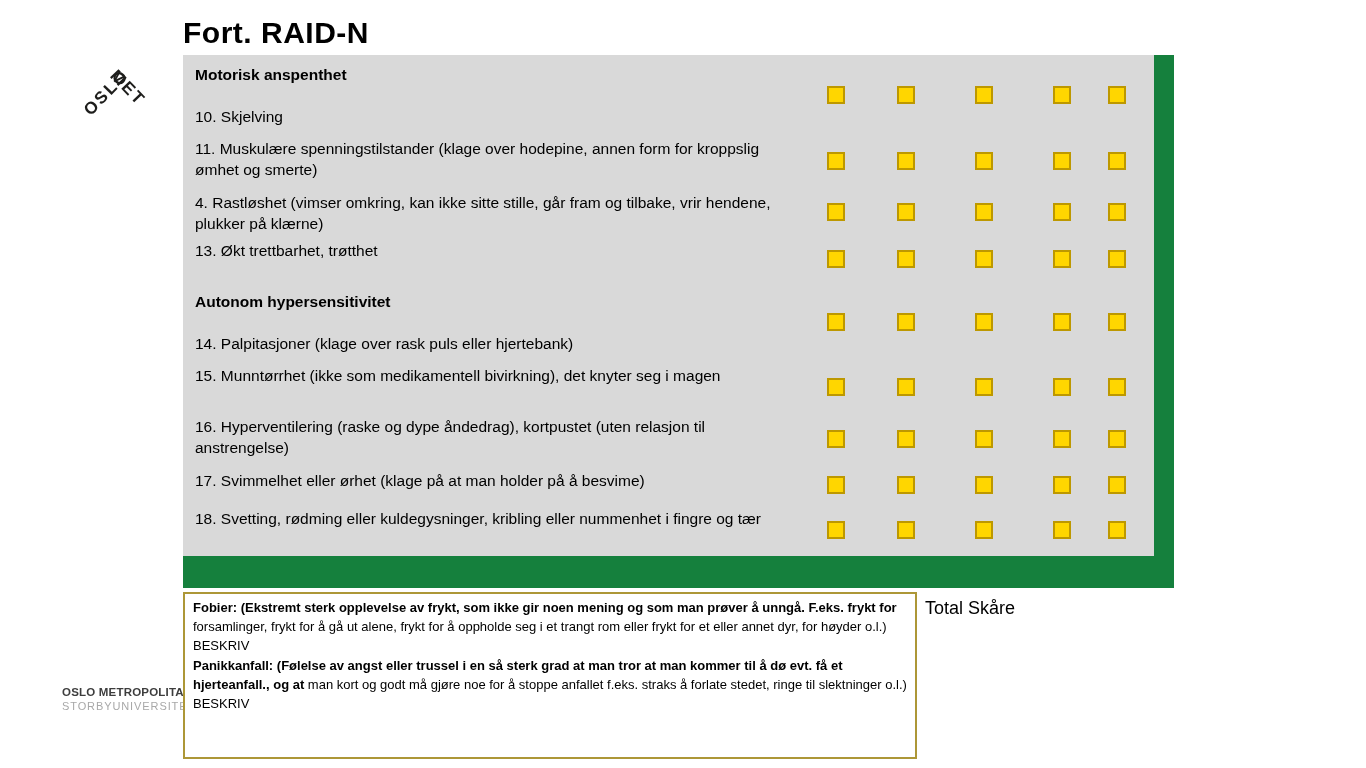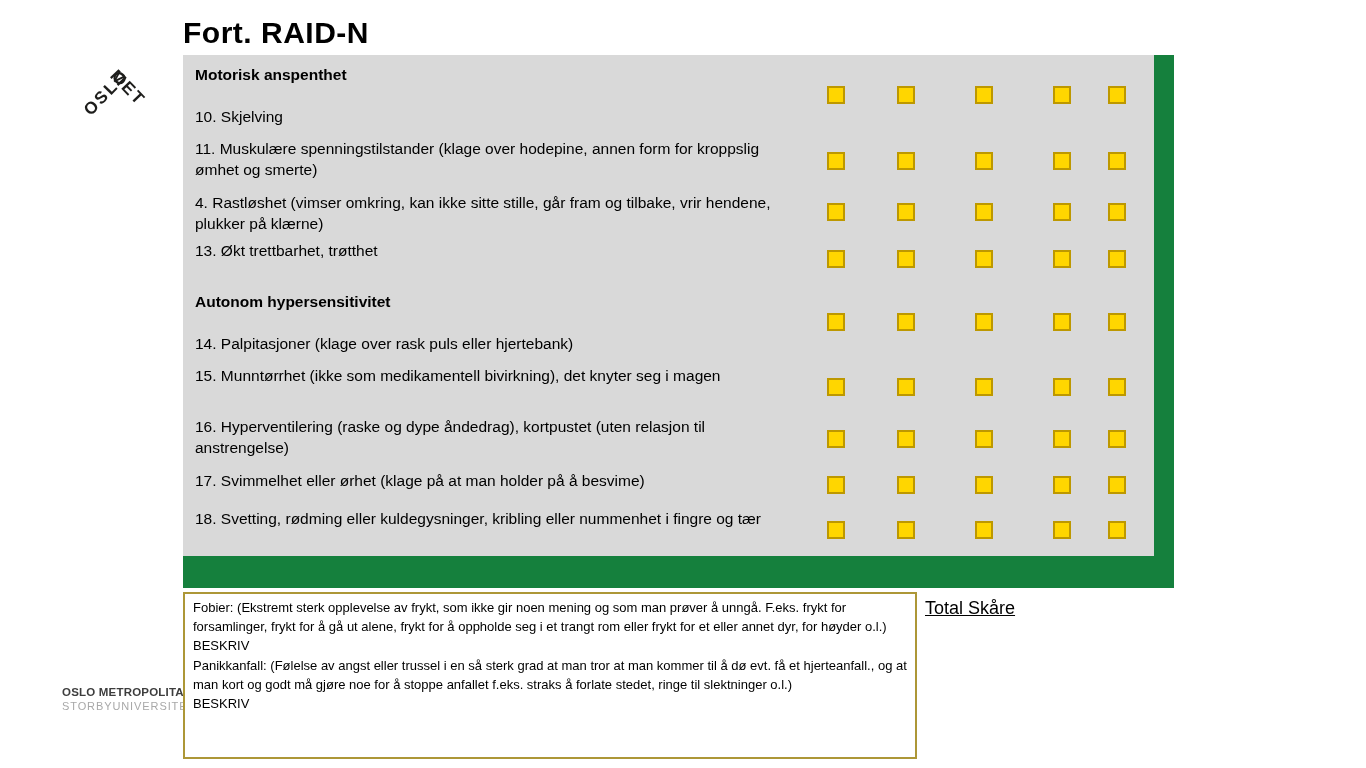--- a/index.html
+++ b/index.html
@@ -61,25 +61,25 @@
   }
   .ccell.c5 .cb { transform:translateX(-6px); }
 
   
   .fbox {
     position:absolute; left:183px; top:592px; width:734px; height:167px;
     border:2px solid #ad9737; background:#ffffff;
     padding:4px 8px 0 8px;
     font-size:13px; line-height:19.2px;
   }
-  .fbox .b { font-weight:normal; }
+  .fbox .b { font-weight:bold; }
 
   .total-label {
     position:absolute; left:925px; top:598px;
-    font-size:18px; color:#000;text-decoration:underline;
+    font-size:18px; color:#000;
   }
 
   
   .logo-bottom {
     position:absolute; left:62px; top:686px; width:121px;
     overflow:hidden; white-space:nowrap;
   }
   .lb1 { font-weight:bold; font-size:11.5px; color:#3d3d3d; letter-spacing:0.2px; }
   .lb2 { font-size:11px; color:#a8a8a8; letter-spacing:0.9px; margin-top:2px; }
 </style>

